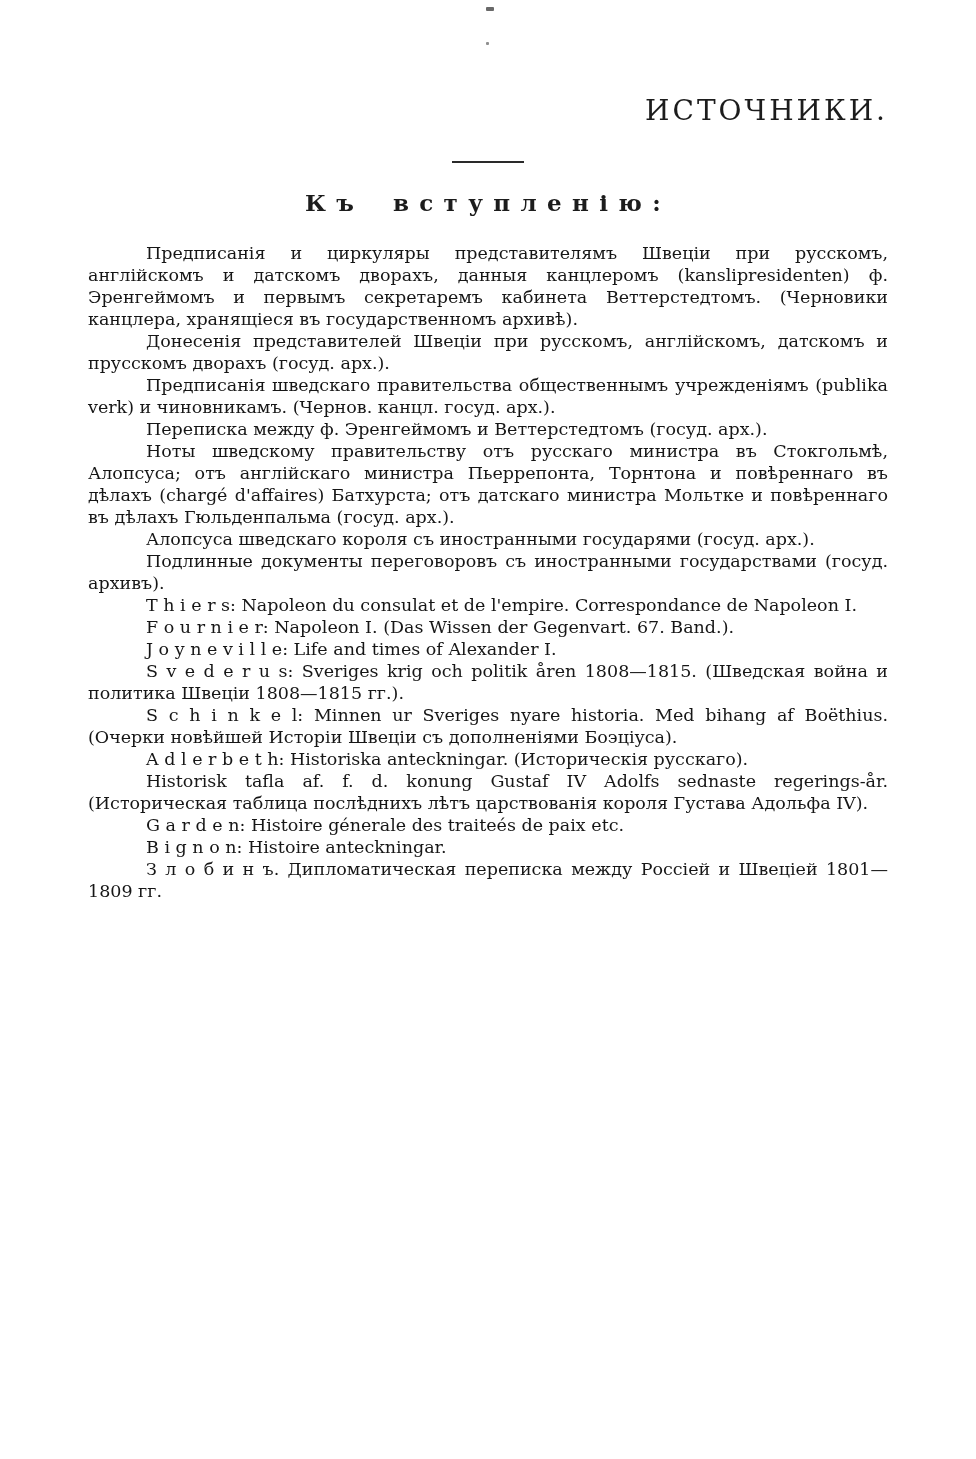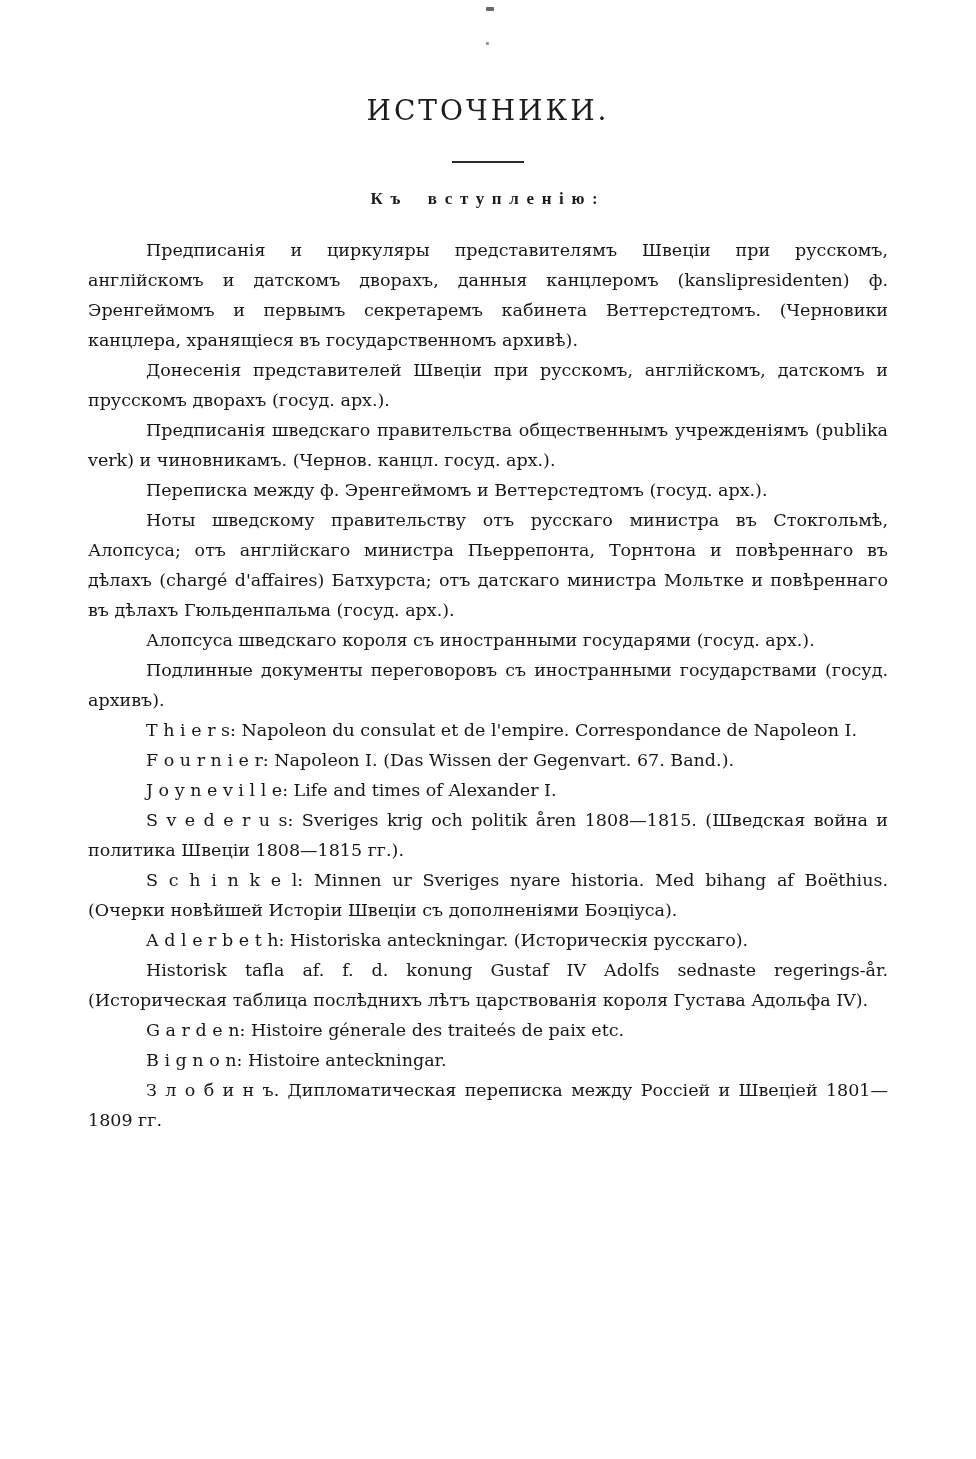--- a/index.html
+++ b/index.html
@@ -25,45 +25,44 @@
   .scan-mark.m1 { left: 486px; top: 7px; width: 8px; height: 4px; opacity: .8; }
   .scan-mark.m2 { left: 486px; top: 42px; width: 3px; height: 3px; opacity: .6; }
   .content {
     position: absolute;
     left: 88px;
     top: 0;
     width: 800px;
   }
   .title {
     margin-top: 94px;
-    text-align: center;
+    text-align: right;
     font-size: 28px;
     letter-spacing: 3px;
     color: #1c1c1c;
   }
   .divider {
     width: 72px;
     height: 0;
     border-top: 2px solid #2a2a2a;
     margin: 34px auto 0 auto;
   }
   .subtitle {
     margin-top: 26px;
     text-align: center;
-    font-size: 17px;
+    font-size: 23px;
     font-weight: bold;
     letter-spacing: 0.45em;
     word-spacing: 0.45em;
     color: #1c1c1c;
-    font-family: Liberation Serif, serif;
   }
   .body-text {
     margin-top: 26px;
     font-size: 17.5px;
-    line-height: 30px;
+    line-height: 22px;
     text-align: justify;
   }
   .body-text p {
     margin: 0;
     padding: 0;
     text-indent: 58px;
   }
 </style>
 </head>
 <body>

